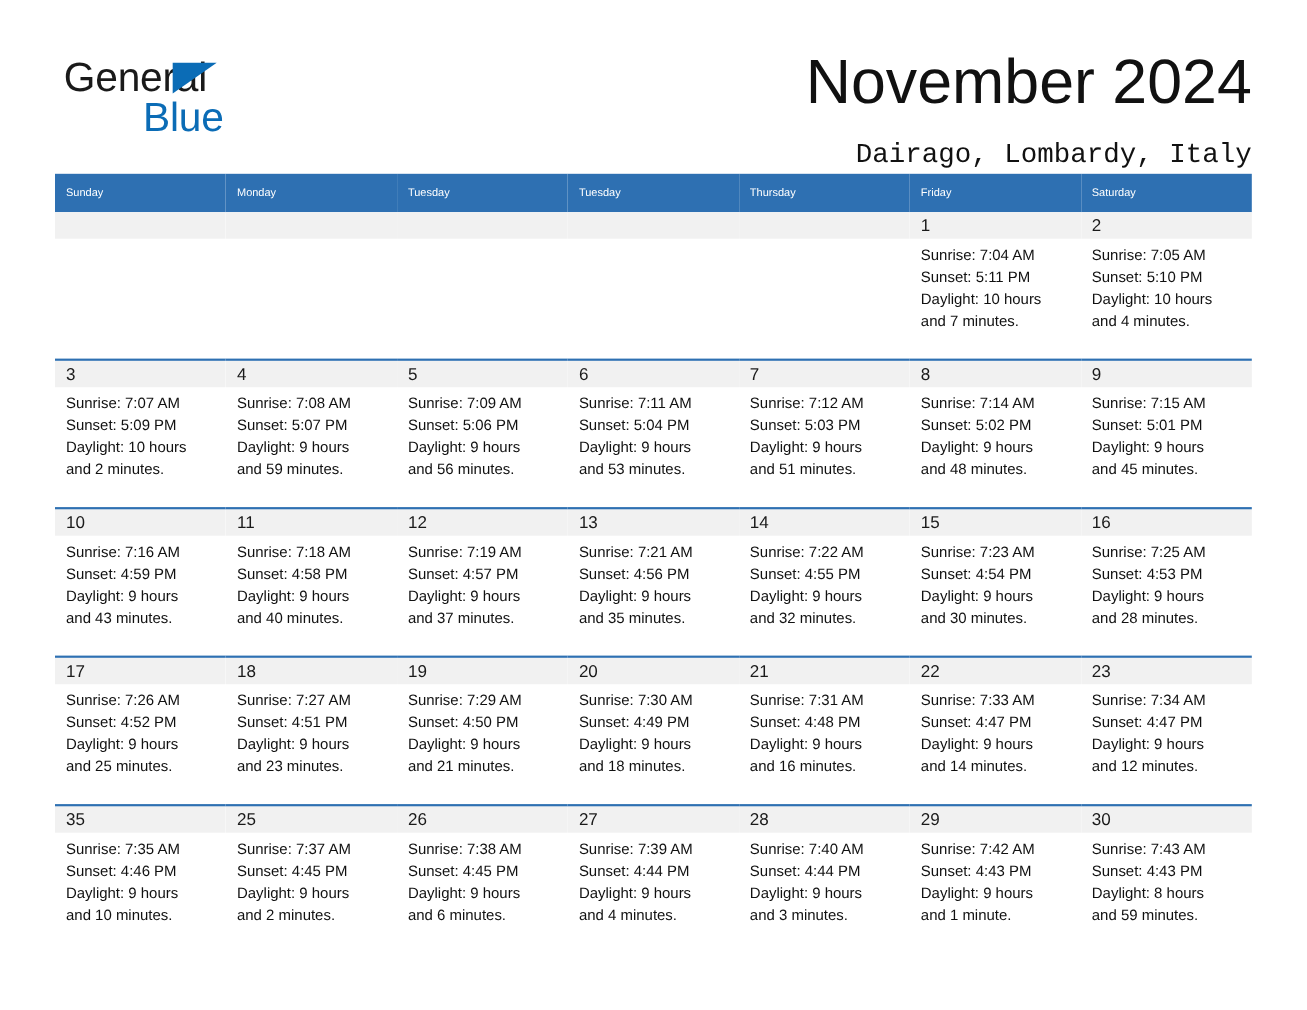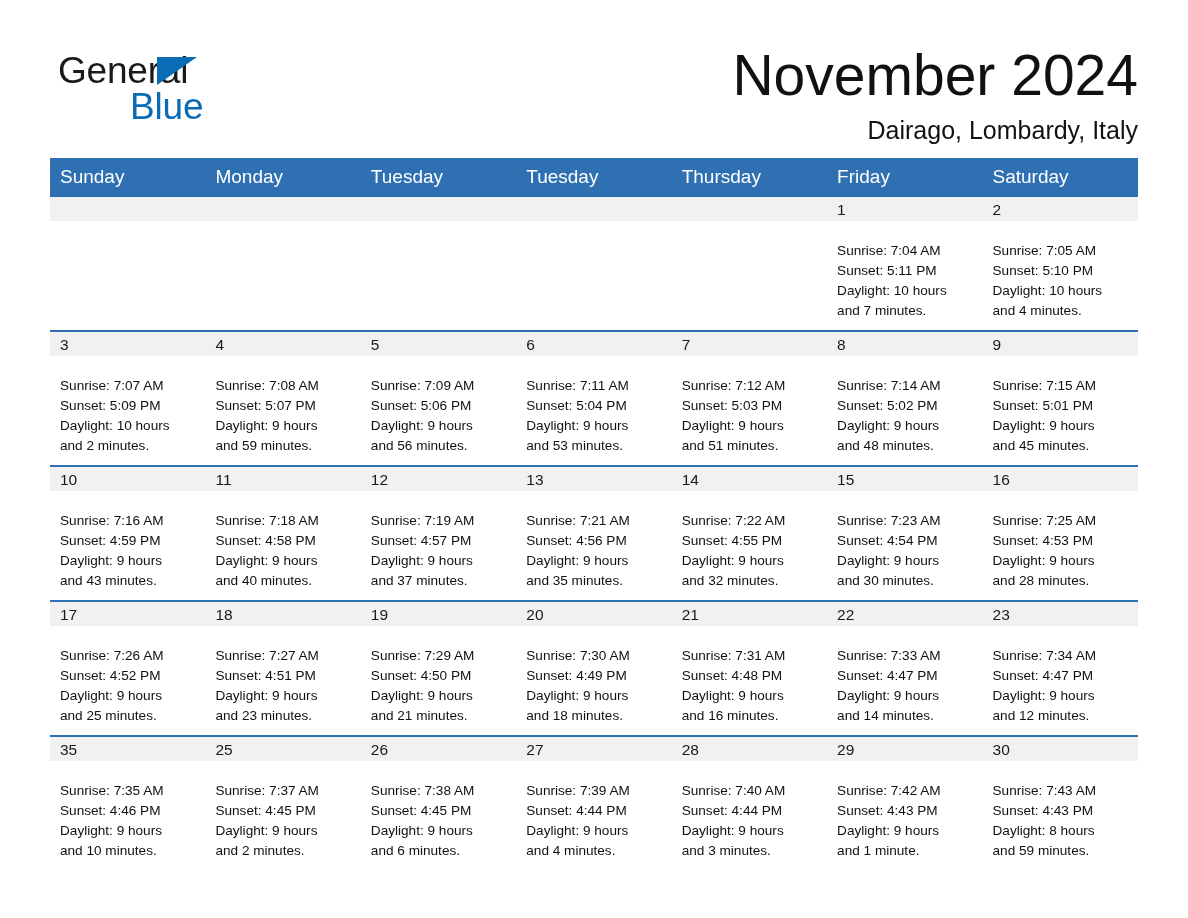--- a/index.html
+++ b/index.html
@@ -73,39 +73,40 @@
   }
   .cal-title {
     font-size: 57px;
     line-height: 1.1;
     color: #111111;
     white-space: nowrap;
   }
   .cal-subtitle {
     font-size: 25px;
     line-height: 1.2;
-    margin-top: 8px;
+    margin-top: 19px;
     color: #111111;
     white-space: nowrap;
+    font-family: Liberation Mono, monospace;
   }
 
   
   .calendar {
     position: absolute;
     left: 50px;
     top: 158px;
     width: 1088px;
     border-collapse: collapse;
     table-layout: fixed;
   }
   .calendar th {
     background: #2e70b2;
     color: #ffffff;
     font-weight: normal;
-    font-size: 19px;
+    font-size: 10px;
     text-align: left;
     padding: 8px 0 9px 10px;
     height: 18px;
     border: none;
   }
   .calendar td {
     vertical-align: top;
     padding: 0;
     border: none;
     border-top: 2px solid #2e70b2;
@@ -121,21 +122,21 @@
     height: 24px;
     padding: 4px 0 2px 10px;
     box-sizing: border-box;
   }
   .daynum {
     font-size: 15.5px;
     color: #1a1a1a;
     line-height: 1;
   }
   .cell-body {
-    padding: 20px 8px 0 10px;
+    padding: 5px 8px 0 10px;
   }
   .cell-line {
     font-size: 13.6px;
     line-height: 20px;
     color: #111111;
     white-space: nowrap;
   }
   .cell-empty .daynum-band { background: #f1f1f1; }
 </style>
 </head>

